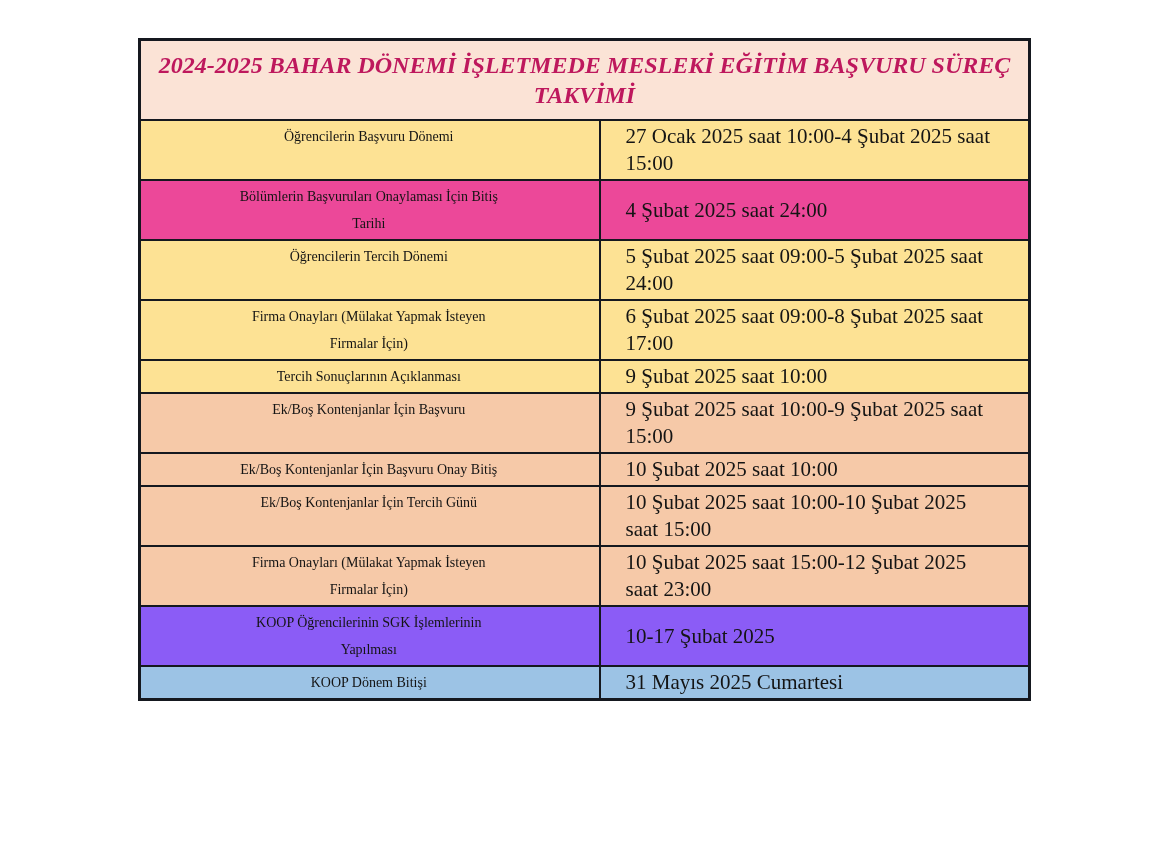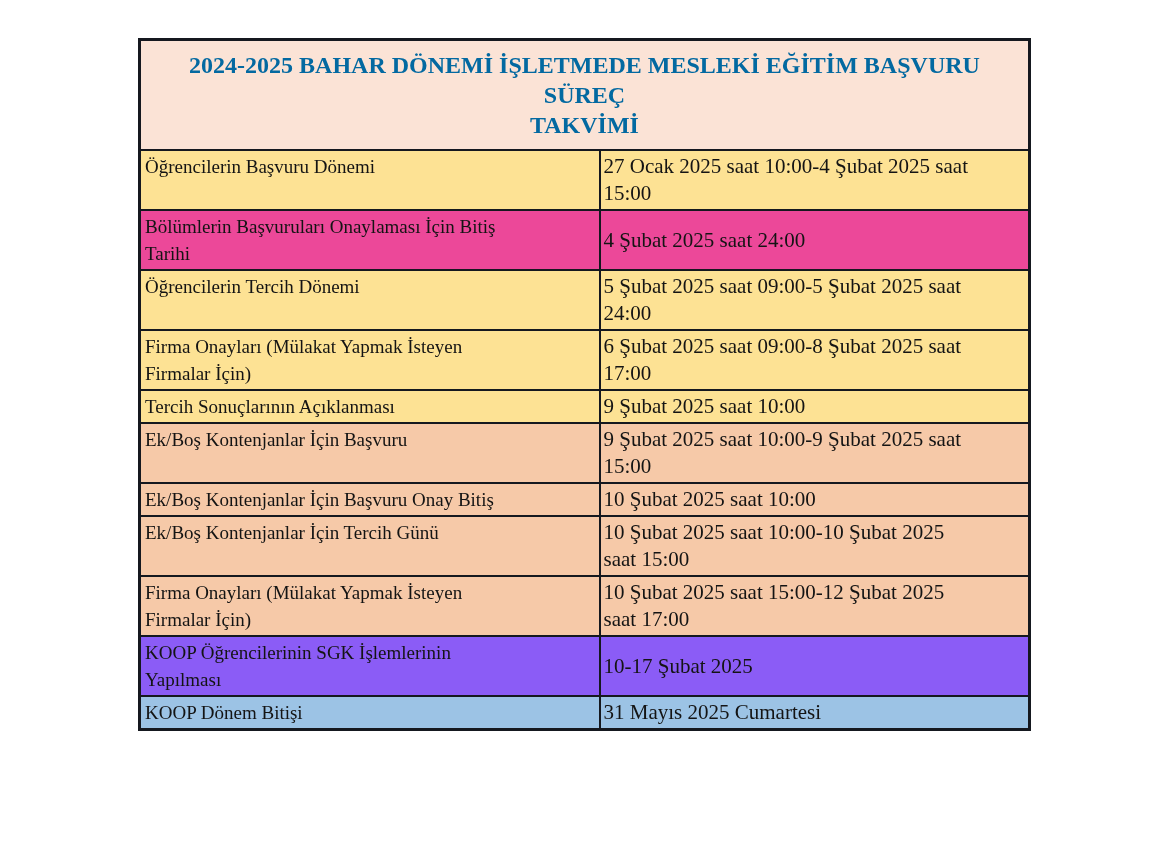--- a/index.html
+++ b/index.html
@@ -34,46 +34,46 @@
   th.title-cell {
     font-size: 24px;
     font-weight: bold;
     text-align: center;
     line-height: 30px;
     padding: 9px 10px;
     letter-spacing: 0px;
   }
   td.c1 {
     vertical-align: top;
-    text-align: left;
-    font-size: 19px;
+    text-align: center;
+    font-size: 14px;
     line-height: 27px;
     padding: 2px 6px 2px 4px;
   }
   td.c2 {
     vertical-align: middle;
     text-align: left;
     font-size: 21px;
     line-height: 27px;
-    padding: 2px 4px 2px 3px;
+    padding: 2px 4px 2px 25px;
     border-left-width: 1px;
   }
 </style>
 </head>
 <body>
 
 <div class="page">
   <table class="schedule">
     <colgroup>
       <col style="width: 460px">
       <col style="width: 430px">
     </colgroup>
     <thead>
       <tr>
-        <th class="title-cell" colspan="2" style="background: rgb(251, 227, 214); color: #0369a1;">2024-2025 BAHAR DÖNEMİ İŞLETMEDE MESLEKİ EĞİTİM BAŞVURU SÜREÇ
+        <th class="title-cell" colspan="2" style="background: rgb(251, 227, 214); color: #be185d; font-style: italic;">2024-2025 BAHAR DÖNEMİ İŞLETMEDE MESLEKİ EĞİTİM BAŞVURU SÜREÇ
 TAKVİMİ</th>
       </tr>
     </thead>
     <tbody>
         <tr style="background: rgb(253, 226, 148);">
           <td class="c1">Öğrencilerin Başvuru Dönemi</td>
           <td class="c2">27 Ocak 2025 saat 10:00-4 Şubat 2025 saat
 15:00</td>
         </tr>
         <tr style="background: #ec4899;">
@@ -107,21 +107,21 @@
         </tr>
         <tr style="background: rgb(246, 201, 168);">
           <td class="c1">Ek/Boş Kontenjanlar İçin Tercih Günü</td>
           <td class="c2">10 Şubat 2025 saat 10:00-10 Şubat 2025
 saat 15:00</td>
         </tr>
         <tr style="background: rgb(246, 201, 168);">
           <td class="c1">Firma Onayları (Mülakat Yapmak İsteyen
 Firmalar İçin)</td>
           <td class="c2">10 Şubat 2025 saat 15:00-12 Şubat 2025
-saat 17:00</td>
+saat 23:00</td>
         </tr>
         <tr style="background: #8b5cf6;">
           <td class="c1">KOOP Öğrencilerinin SGK İşlemlerinin
 Yapılması</td>
           <td class="c2">10-17 Şubat 2025</td>
         </tr>
         <tr style="background: rgb(156, 195, 229);">
           <td class="c1">KOOP Dönem Bitişi</td>
           <td class="c2">31 Mayıs 2025 Cumartesi</td>
         </tr>

